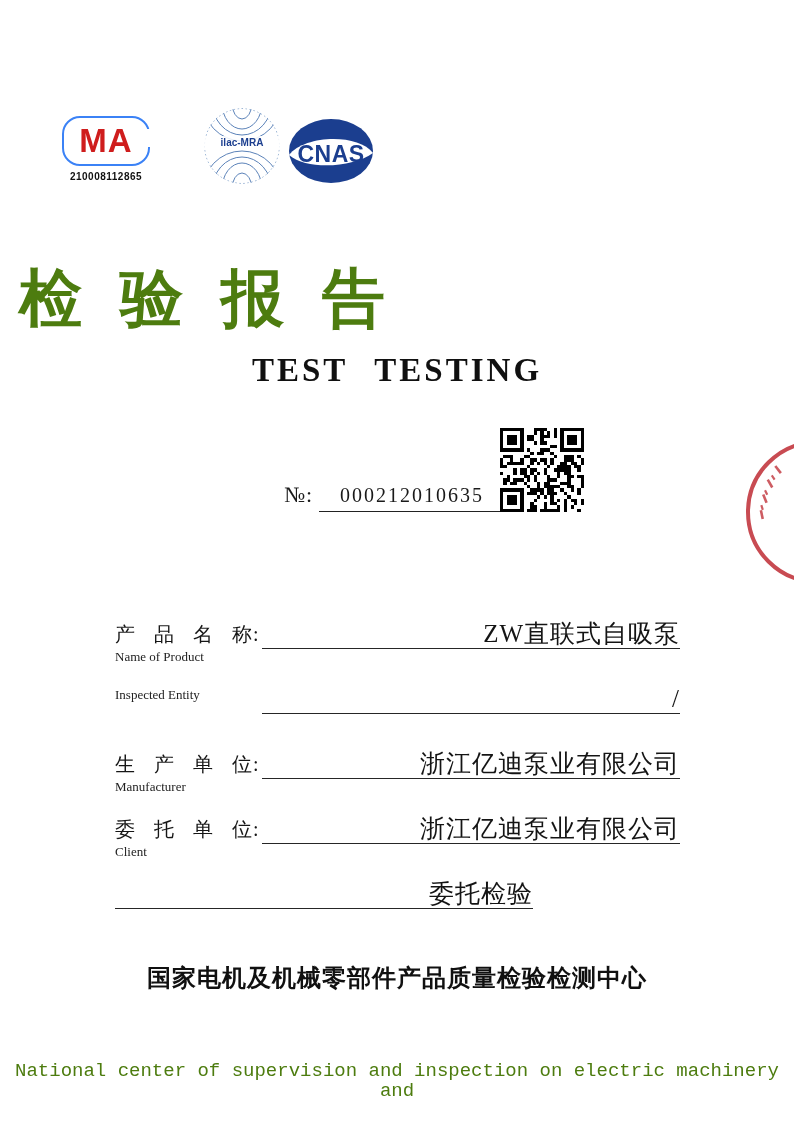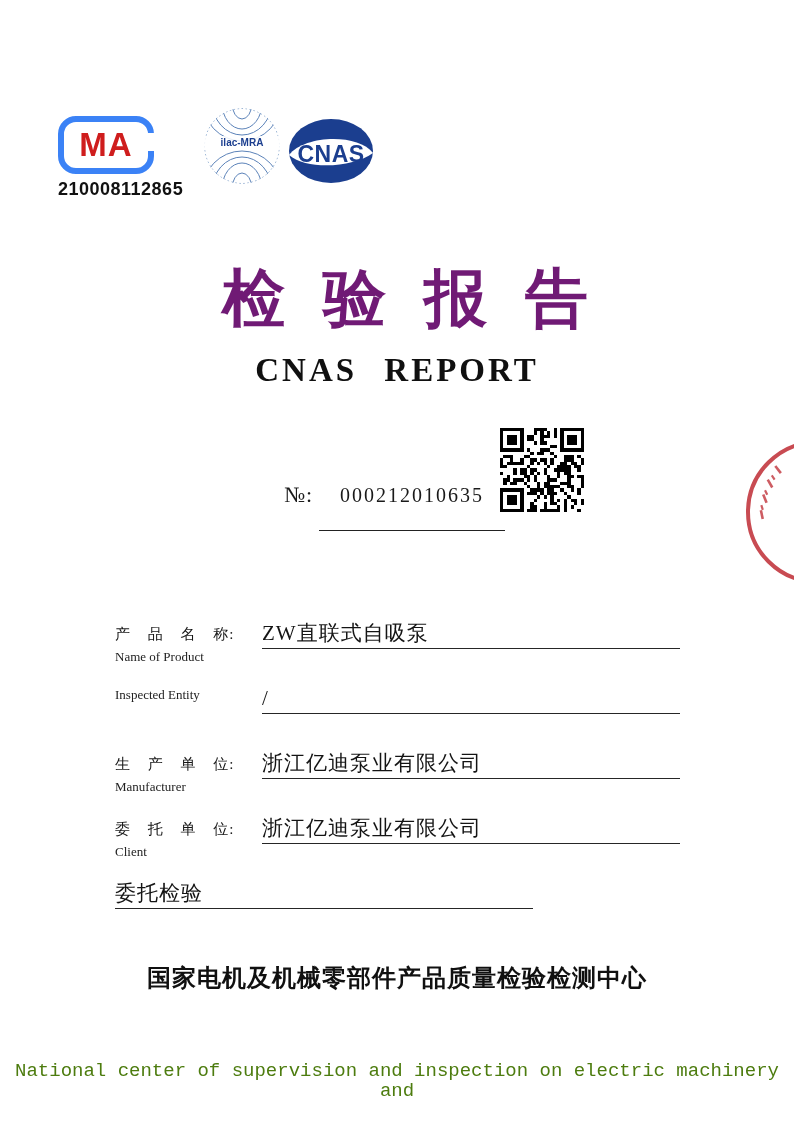--- a/index.html
+++ b/index.html
@@ -10,31 +10,31 @@
     background:#ffffff;
     overflow:hidden;
     font-family:"Liberation Serif","DejaVu Serif",serif;
     color:#1a1a1a;
   }
 
   
   .cma{position:absolute;left:58px;top:116px;width:96px;text-align:center;}
   .cma-frame{
     position:relative;width:84px;height:46px;margin:0 auto;
-    border:6px solid #3b82f6;border-radius:18px;
+    border:2px solid #3b82f6;border-radius:18px;
   }
   .cma-gap{position:absolute;right:-8px;top:11px;width:12px;height:18px;background:#fff;}
   .cma-letters{
     position:absolute;left:0;right:0;top:4px;
     font-family:"Liberation Sans","DejaVu Sans",sans-serif;
     font-weight:bold;font-size:33px;line-height:38px;color:#cf1d1d;letter-spacing:1px;
   }
   .cma-number{
     margin-top:5px;font-family:"Liberation Sans","DejaVu Sans",sans-serif;
-    font-weight:bold;font-size:18px;letter-spacing:.5px;color:#111;
+    font-weight:bold;font-size:10px;letter-spacing:.5px;color:#111;
   }
 
   .ilac{position:absolute;left:203px;top:107px;width:78px;height:78px;}
   .ilac svg{display:block;}
   .ilac-label{
     position:absolute;left:0;right:0;top:29px;text-align:center;
     font-family:"Liberation Sans","DejaVu Sans",sans-serif;
     font-weight:bold;font-size:10px;color:#1b3e8f;background:rgba(255,255,255,.85);
     padding:1px 0;
   }
@@ -44,55 +44,55 @@
 
   .cnas-text{
     position:absolute;left:382px;top:113px;width:90px;
     font-family:"Liberation Sans","DejaVu Sans",sans-serif;
     font-size:12.5px;line-height:14.5px;color:#1b3e8f;letter-spacing:.5px;
   }
   .cnas-text div{white-space:nowrap;}
 
   
   .title-cn{
-    position:absolute;left:0;right:0;top:258px;text-align:center;
+    position:absolute;left:0;right:0;top:258px;text-align:left;
     font-family:"Liberation Sans","DejaVu Sans",sans-serif;
     font-weight:bold;font-size:63px;line-height:80px;
-    letter-spacing:38px;color:#701a75;padding-left:16px;
+    letter-spacing:38px;color:#4d7c0f;
   }
   .title-cn span{position:relative;left:19px;}
   .title-en{
     position:absolute;left:0;right:0;top:352px;text-align:center;
     font-size:33px;font-weight:bold;letter-spacing:3px;word-spacing:16px;color:#101010;
   }
 
   
   .no-line{position:absolute;left:284px;top:482px;white-space:nowrap;}
   .no-prefix{font-size:22px;letter-spacing:1px;}
   .no-value{
     display:inline-block;width:186px;text-align:center;
     font-size:20px;letter-spacing:2px;
-    border-bottom:1.6px solid #222;padding-bottom:23px;margin-left:2px;
+    border-bottom:1.6px solid #222;padding-bottom:4px;margin-left:2px;
   }
   .qr{position:absolute;left:500px;top:428px;width:84px;height:84px;}
 
   .seal{position:absolute;left:736px;top:436px;pointer-events:none;}
 
   
   .fields{position:absolute;left:115px;top:621px;width:570px;}
   .field-row{display:flex;align-items:flex-start;height:65px;}
   .field-label{width:147px;flex:0 0 147px;}
   .label-cn{
-    font-size:15px;line-height:27px;word-spacing:12px;letter-spacing:1px;white-space:nowrap;color:#161616;
+    font-size:20px;line-height:27px;word-spacing:12px;letter-spacing:1px;white-space:nowrap;color:#161616;
   }
   .label-en{font-size:13px;line-height:15px;margin-top:1px;color:#222;}
   .field-value{
     flex:0 0 418px;height:27px;margin-left:0px;
     border-bottom:1.6px solid #262626;
-    text-align:left;font-size:21px;line-height:25px;letter-spacing:1px;color:#141414;
+    text-align:right;font-size:25px;line-height:25px;letter-spacing:1px;color:#141414;
   }
 
   
   .org-cn{
     position:absolute;left:0;right:0;top:962px;text-align:center;
     font-size:24px;font-weight:bold;letter-spacing:1px;color:#101010;
   }
   .org-en{
     position:absolute;left:0;right:0;top:1024px;text-align:center;
     font-family:"Liberation Mono","DejaVu Sans Mono",monospace;
@@ -139,21 +139,21 @@
       <ellipse cx="43" cy="34" rx="42" ry="32" fill="#1b3e8f"></ellipse>
       <path d="M1,38 C 16,18 70,16 85,36 C 66,50 20,54 1,38 Z" fill="#ffffff"></path>
       <text x="43" y="45" text-anchor="middle" font-family="Liberation Sans, DejaVu Sans, sans-serif" font-size="23" font-weight="bold" fill="#1b3e8f" letter-spacing="0.5">CNAS</text>
     </svg>
   </div>
 
 
   <div class="title-cn">
     <span>检验报告</span>
   </div>
-  <div class="title-en">CNAS REPORT</div>
+  <div class="title-en">TEST TESTING</div>
 
   <div class="no-line">
     <span class="no-prefix">№:</span>
     <span class="no-value">000212010635</span>
   </div>
 
   <svg class="qr" viewBox="0 0 25 25" shape-rendering="crispEdges">
       <g fill="#000">
         <rect x="10" y="0" width="1" height="1"></rect>
         <rect x="11" y="0" width="1" height="1"></rect>

